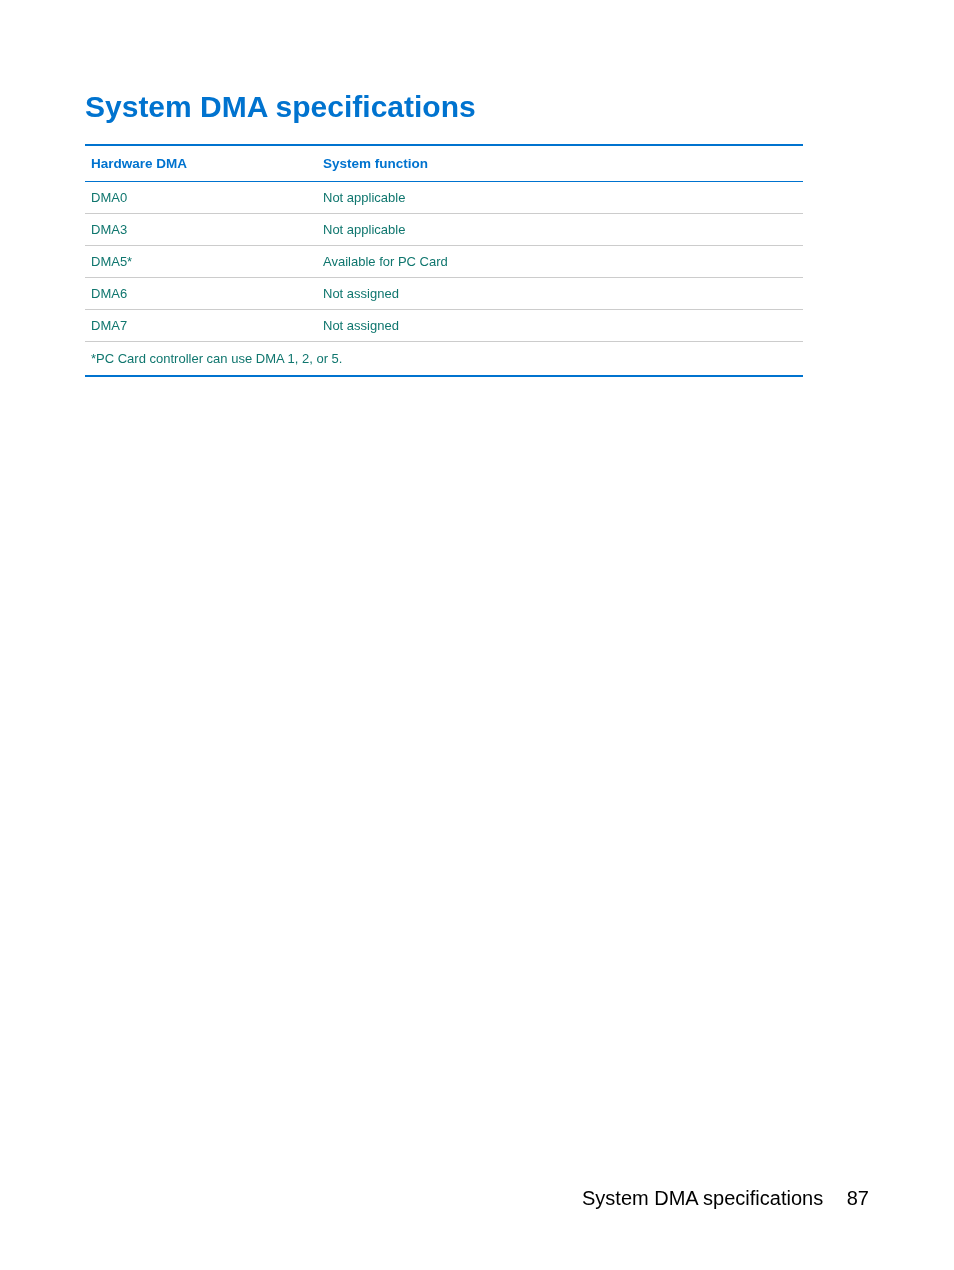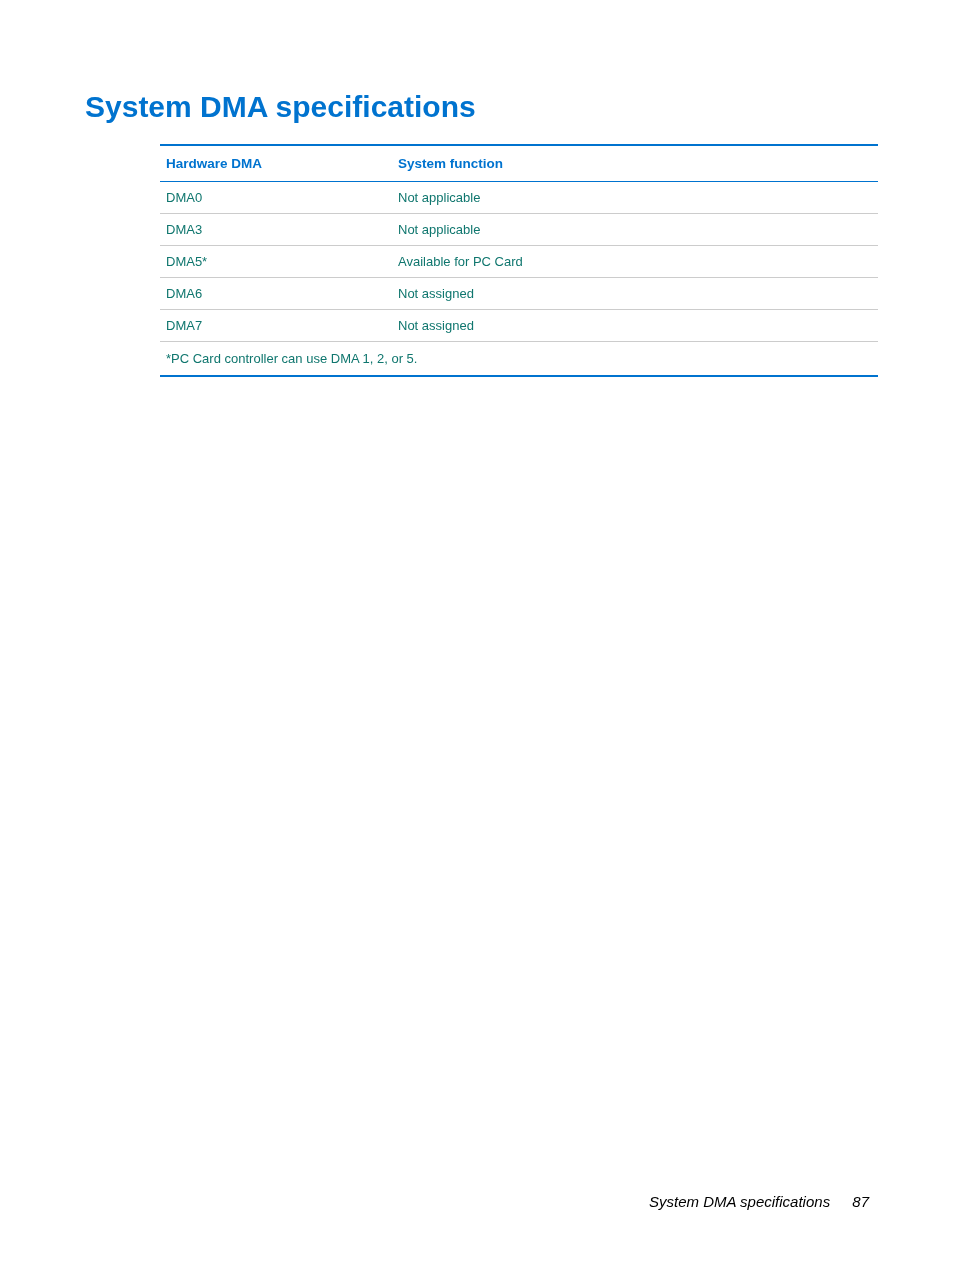--- a/index.html
+++ b/index.html
@@ -16,21 +16,20 @@
       padding: 90px 85px 0 85px;
     }
     .page-title {
       color: #0073cf;
       font-size: 30px;
       font-weight: bold;
       margin-bottom: 20px;
       font-family: Arial, Helvetica, sans-serif;
     }
     .table-container {
-      margin-left: 75px;
       width: 718px;
     }
     table {
       width: 100%;
       border-collapse: collapse;
       font-size: 13px;
     }
     thead tr {
       border-top: 2px solid #0073cf;
       border-bottom: 1px solid #0073cf;
@@ -56,23 +55,22 @@
       color: #0f766e;
       font-size: 13px;
     }
     .footnote-row td {
       padding: 9px 6px;
     }
     .footer {
       position: absolute;
       bottom: 60px;
       right: 85px;
-      font-size: 15px;
+      font-size: 20px;
       color: #000000;
-      font-style: italic;
     }
     .footer-label {
       margin-right: 18px;
     }
   </style>
 </head>
 <body>
 
 <h1 class="page-title">System DMA specifications</h1>
 

